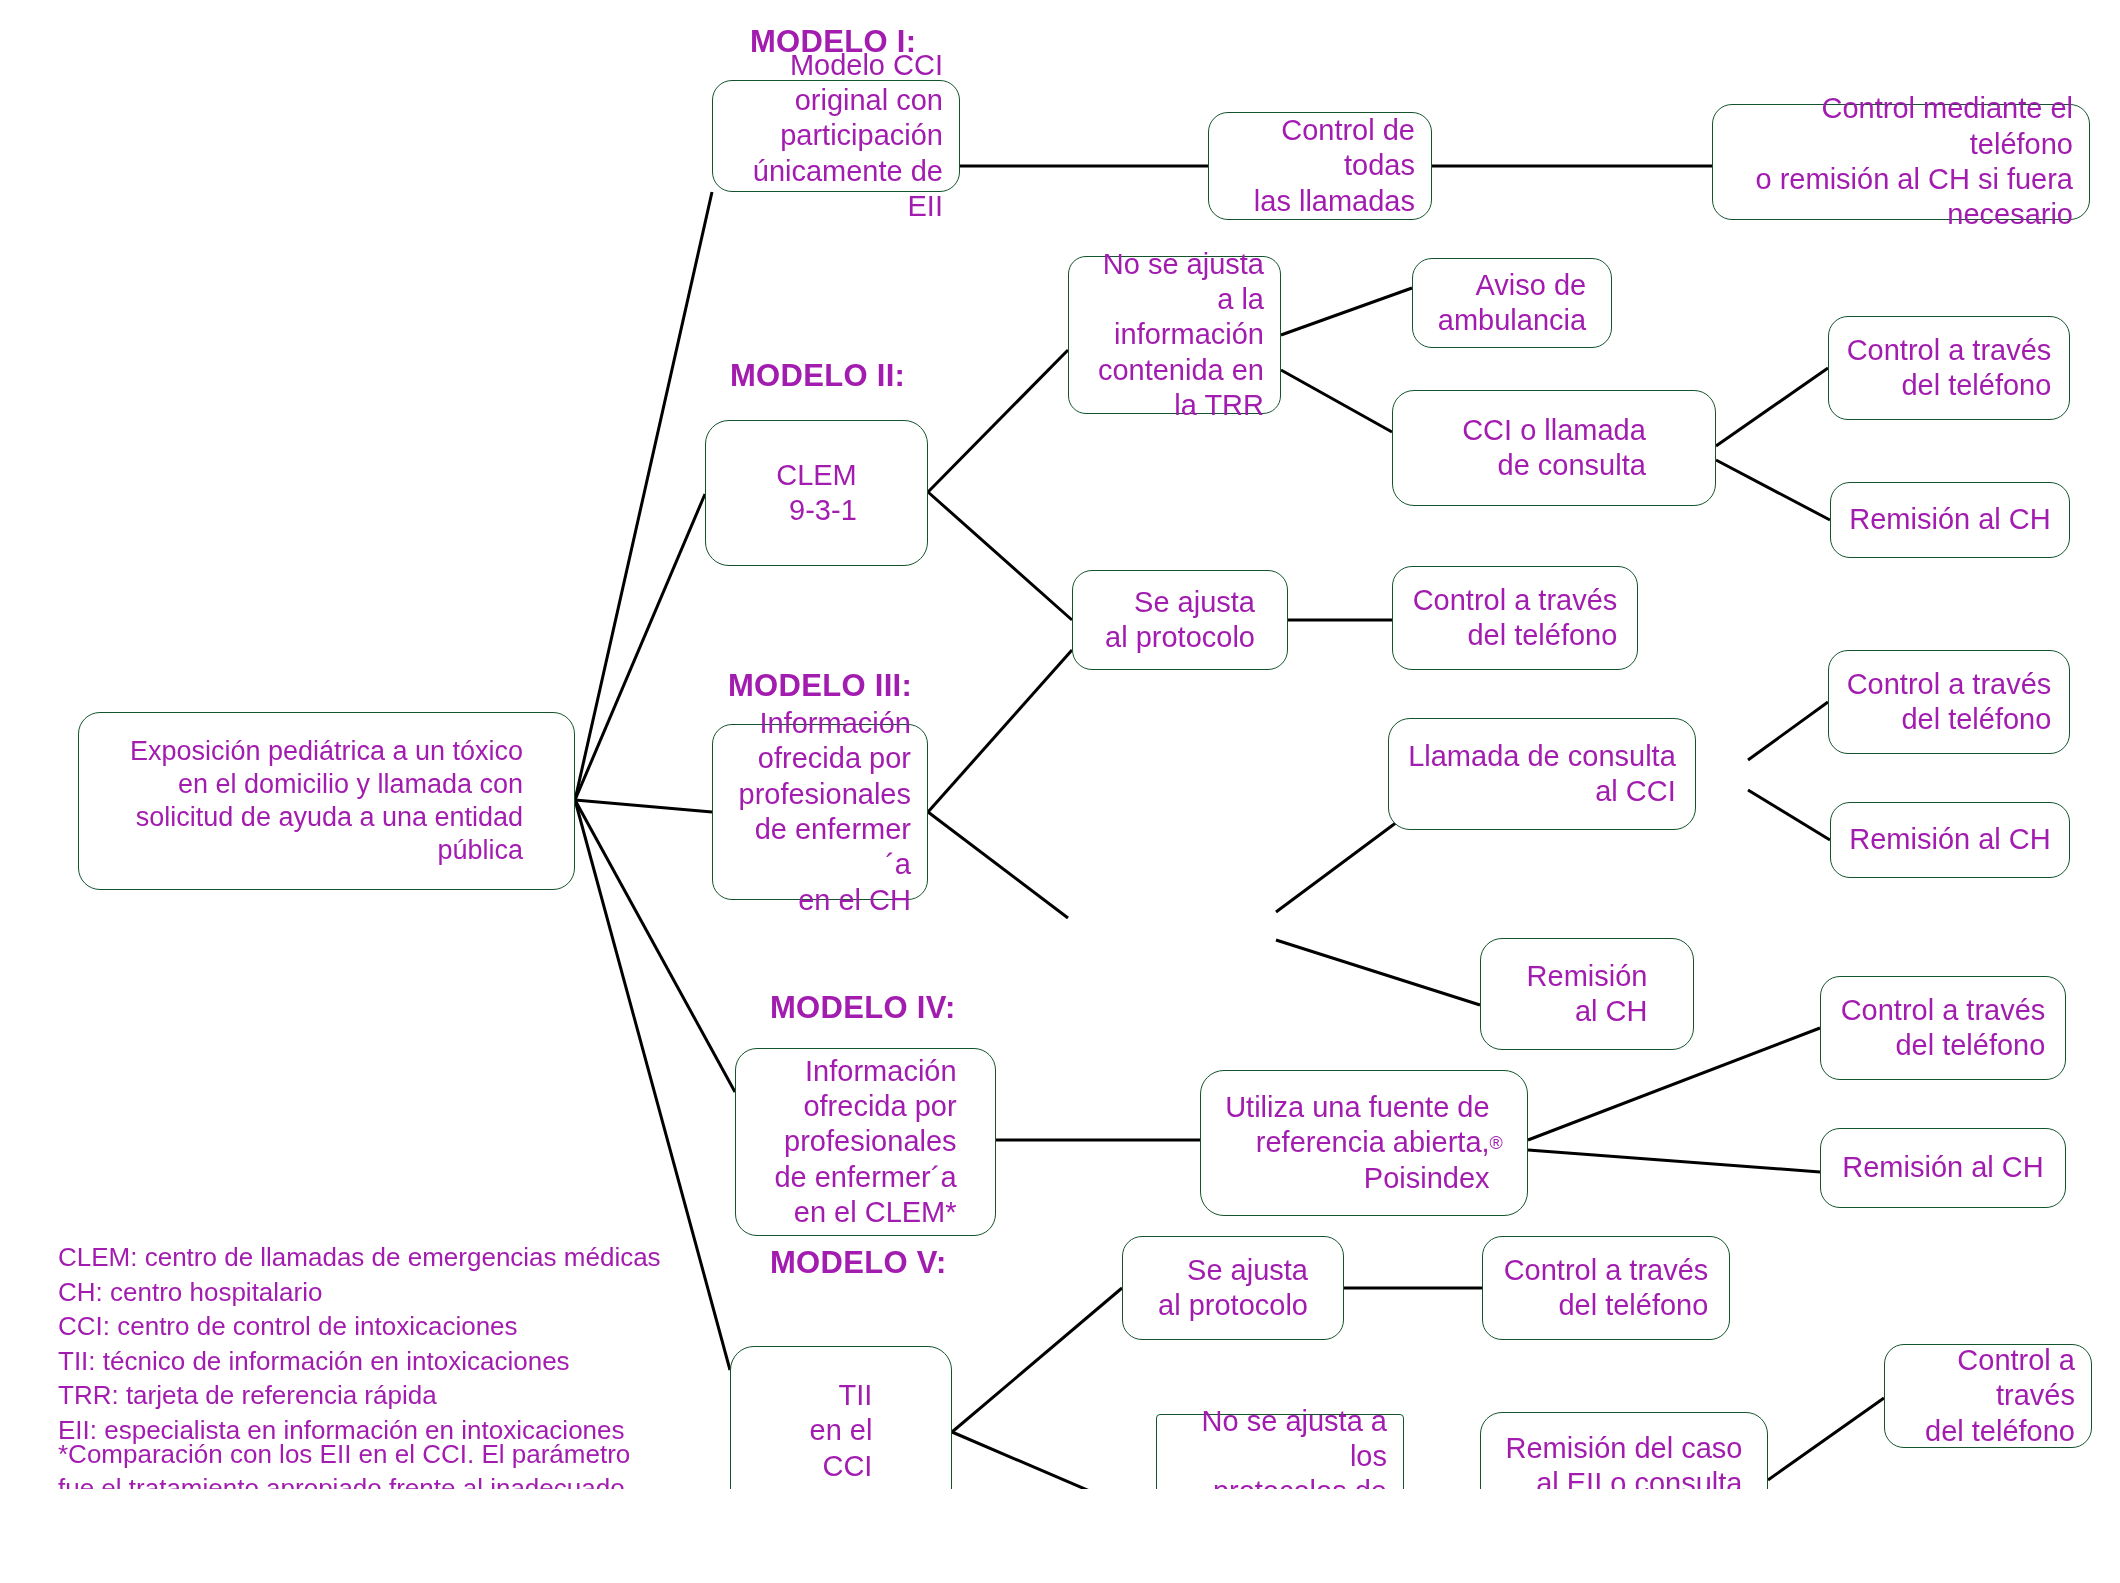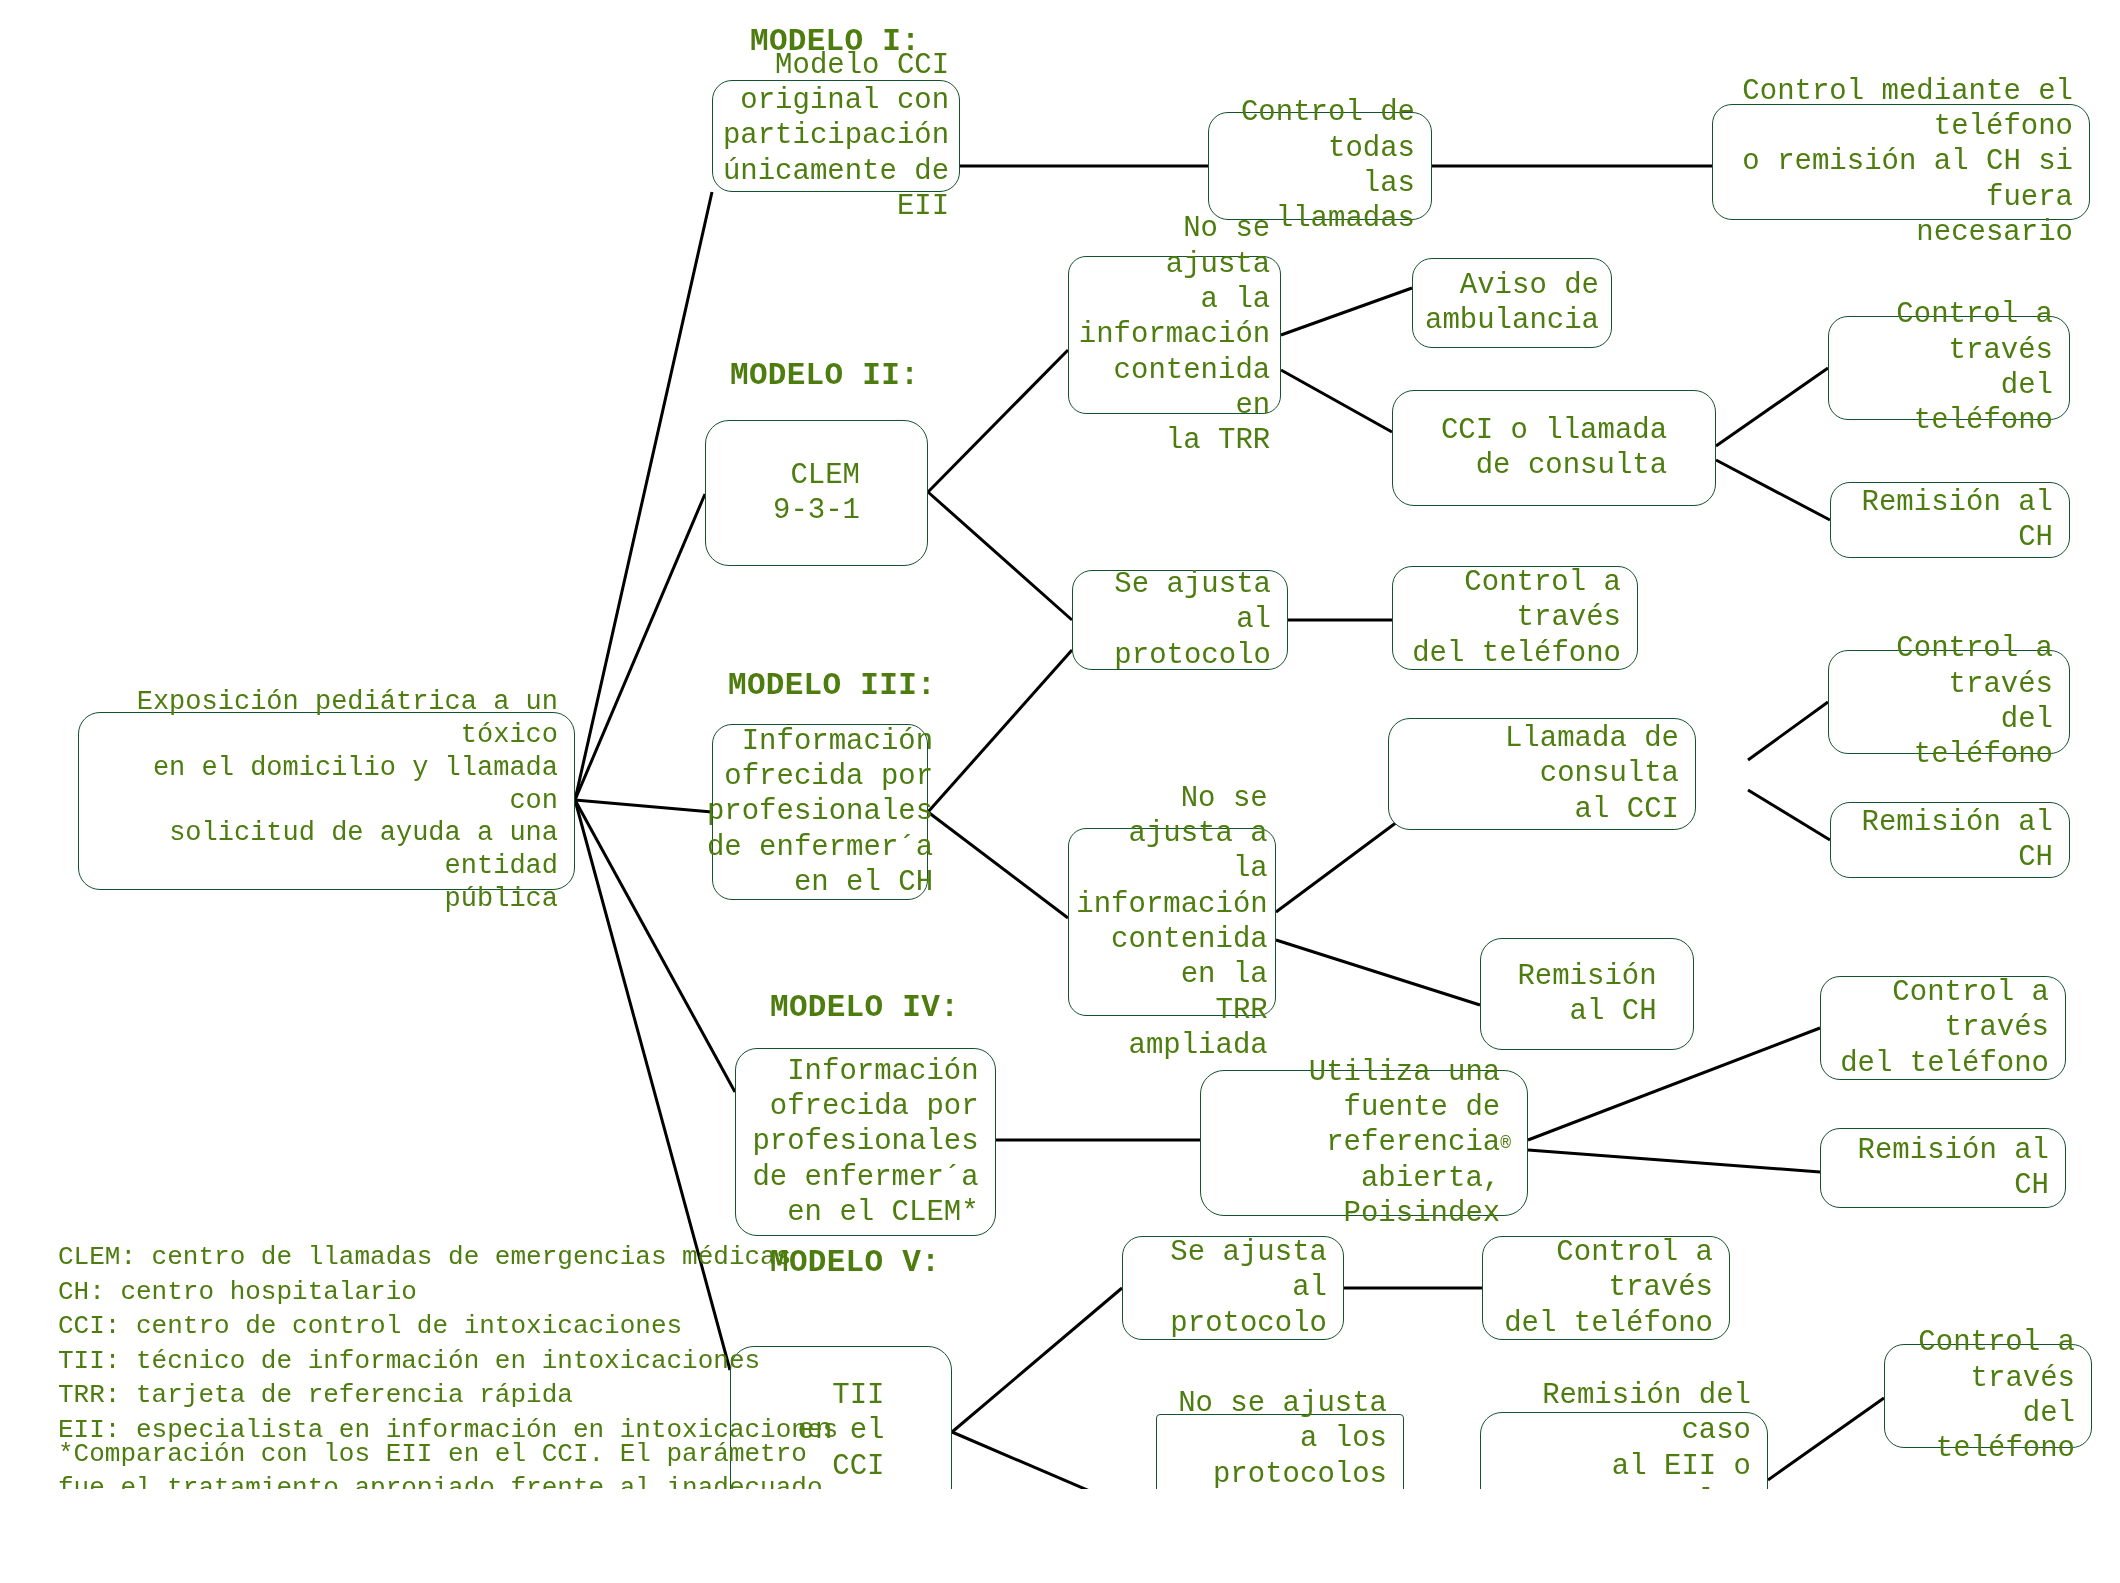--- a/index.html
+++ b/index.html
@@ -5,22 +5,22 @@
   html, body {
     margin: 0;
     padding: 0;
     background: #ffffff;
   }
   #canvas {
     position: relative;
     width: 2120px;
     height: 1489px;
     background: #ffffff;
-    font-family: Liberation Mono, monospace;
-    color: #4d7c0f;
+    font-family: Liberation Sans, sans-serif;
+    color: #a21caf;
     overflow: hidden;
   }
   #edges {
     position: absolute;
     left: 0;
     top: 0;
     width: 2120px;
     height: 1583px;
     pointer-events: none;
   }
@@ -143,24 +143,20 @@
   <div class="node" style="left:1072px; top:570px; width:216px; height:100px; border-radius:20px;">Se ajusta
 al protocolo</div>
   <div class="node" style="left:1392px; top:566px; width:246px; height:104px; border-radius:20px;">Control a través
 del teléfono</div>
 
   <div class="node" style="left:712px; top:724px; width:216px; height:176px; border-radius:20px;">Información
 ofrecida por
 profesionales
 de enfermer´a
 en el CH</div>
-  <div class="node" style="left:1068px; top:828px; width:208px; height:188px; border-radius:18px;">No se ajusta a
-la información
-contenida en la
-TRR ampliada</div>
   <div class="node" style="left:1388px; top:718px; width:308px; height:112px; border-radius:22px;">Llamada de consulta
 al CCI</div>
   <div class="node" style="left:1828px; top:650px; width:242px; height:104px; border-radius:20px;">Control a través
 del teléfono</div>
   <div class="node" style="left:1830px; top:802px; width:240px; height:76px; border-radius:20px;">Remisión al CH</div>
   <div class="node" style="left:1480px; top:938px; width:214px; height:112px; border-radius:22px;">Remisión
 al CH</div>
 
   <div class="node" style="left:735px; top:1048px; width:261px; height:188px; border-radius:22px;">Información
 ofrecida por

